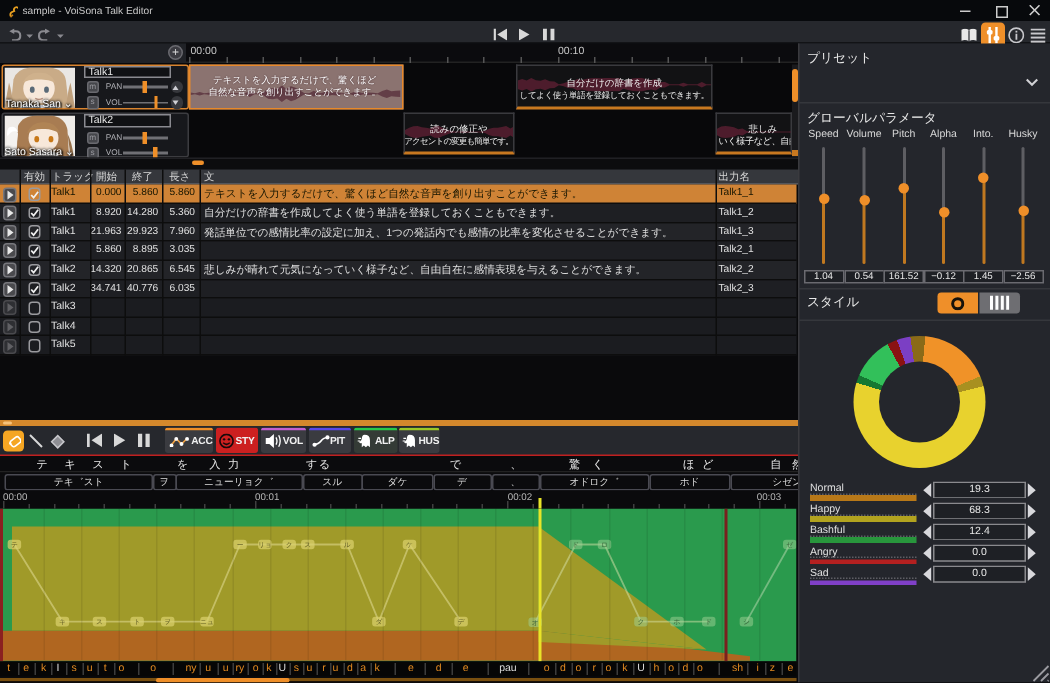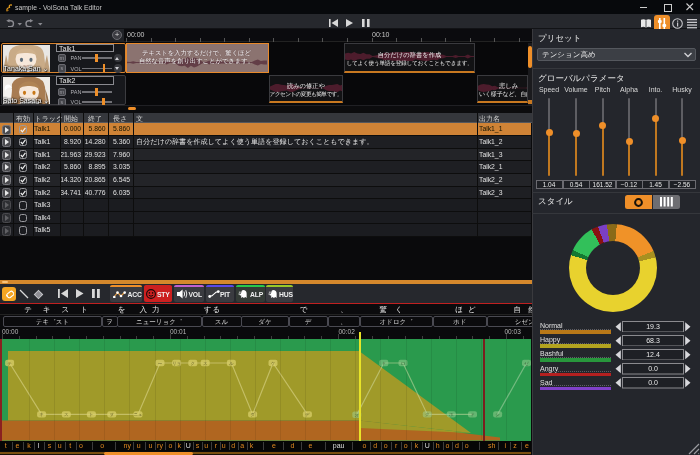--- a/index.html
+++ b/index.html
@@ -174,20 +174,21 @@
     <div style="position:absolute;left:4.8px;top:3.2px;width:0;height:0;border-left:4.5px solid #e8e8e8;border-top:3px solid transparent;border-bottom:3px solid transparent;"></div>
     <div style="position:absolute;left:18.5px;top:1.8px;width:8.6px;height:8.6px;border:1.2px solid #9a9a9e;border-radius:2.5px;box-sizing:border-box;">
       <svg width="6" height="6" style="position:absolute;left:0.6px;top:0.4px;">
         <path d="M0.8 3 L2.4 4.8 L5.4 0.8" stroke="#f0f0f0" stroke-width="1.2" fill="none"></path>
       </svg>
     </div>
     <div style="position:absolute;left:34px;top:0.0px;width:26px;height:12.63px;line-height:12.63px;color:#141400;font-size:7px;">Talk1</div>
     <div style="position:absolute;left:59px;top:0.0px;width:22px;height:12.63px;line-height:12.63px;color:#141400;font-size:6.8px;text-align:right;">0.000</div>
     <div style="position:absolute;left:84px;top:0.0px;width:21.5px;height:12.63px;line-height:12.63px;color:#141400;font-size:6.8px;text-align:right;">5.860</div>
     <div style="position:absolute;left:109px;top:0.0px;width:21px;height:12.63px;line-height:12.63px;color:#141400;font-size:6.8px;text-align:right;">5.860</div>
+    <div style="position:absolute;left:136px;top:0.0px;width:339px;height:12.63px;line-height:12.63px;color:#141400;font-size:7.1px;white-space:nowrap;overflow:hidden;">テキストを入力するだけで、驚くほど自然な音声を創り出すことができます。</div>
     <div style="position:absolute;left:479px;top:0.0px;width:52px;height:12.63px;line-height:12.63px;color:#141400;font-size:6.8px;">Talk1_1</div>
     <div style="position:absolute;left:0;top:12.63px;width:531px;height:12.63px;background:#1e1f23;border-bottom:1px solid #0d0d0d;box-sizing:border-box;"></div>
     <div style="position:absolute;left:1.5px;top:13.83px;width:9.5px;height:10px;background:#4a4a4e;border:1px solid #77777c;border-radius:2.5px;box-sizing:border-box;"></div>
     <div style="position:absolute;left:4.8px;top:15.830000000000002px;width:0;height:0;border-left:4.5px solid #e8e8e8;border-top:3px solid transparent;border-bottom:3px solid transparent;"></div>
     <div style="position:absolute;left:18.5px;top:14.430000000000001px;width:8.6px;height:8.6px;border:1.2px solid #9a9a9e;border-radius:2.5px;box-sizing:border-box;">
       <svg width="6" height="6" style="position:absolute;left:0.6px;top:0.4px;">
         <path d="M0.8 3 L2.4 4.8 L5.4 0.8" stroke="#f0f0f0" stroke-width="1.2" fill="none"></path>
       </svg>
     </div>
     <div style="position:absolute;left:34px;top:12.63px;width:26px;height:12.63px;line-height:12.63px;color:#e0e0e0;font-size:7px;">Talk1</div>
@@ -201,20 +202,21 @@
     <div style="position:absolute;left:4.8px;top:28.46px;width:0;height:0;border-left:4.5px solid #e8e8e8;border-top:3px solid transparent;border-bottom:3px solid transparent;"></div>
     <div style="position:absolute;left:18.5px;top:27.060000000000002px;width:8.6px;height:8.6px;border:1.2px solid #9a9a9e;border-radius:2.5px;box-sizing:border-box;">
       <svg width="6" height="6" style="position:absolute;left:0.6px;top:0.4px;">
         <path d="M0.8 3 L2.4 4.8 L5.4 0.8" stroke="#f0f0f0" stroke-width="1.2" fill="none"></path>
       </svg>
     </div>
     <div style="position:absolute;left:34px;top:25.26px;width:26px;height:12.63px;line-height:12.63px;color:#e0e0e0;font-size:7px;">Talk1</div>
     <div style="position:absolute;left:59px;top:25.26px;width:22px;height:12.63px;line-height:12.63px;color:#e0e0e0;font-size:6.8px;text-align:right;">21.963</div>
     <div style="position:absolute;left:84px;top:25.26px;width:21.5px;height:12.63px;line-height:12.63px;color:#e0e0e0;font-size:6.8px;text-align:right;">29.923</div>
     <div style="position:absolute;left:109px;top:25.26px;width:21px;height:12.63px;line-height:12.63px;color:#e0e0e0;font-size:6.8px;text-align:right;">7.960</div>
+    <div style="position:absolute;left:136px;top:25.26px;width:339px;height:12.63px;line-height:12.63px;color:#e0e0e0;font-size:7.1px;white-space:nowrap;overflow:hidden;">発話単位での感情比率の設定に加え、1つの発話内でも感情の比率を変化させることができます。</div>
     <div style="position:absolute;left:479px;top:25.26px;width:52px;height:12.63px;line-height:12.63px;color:#e0e0e0;font-size:6.8px;">Talk1_3</div>
     <div style="position:absolute;left:0;top:37.89px;width:531px;height:12.63px;background:#1e1f23;border-bottom:1px solid #0d0d0d;box-sizing:border-box;"></div>
     <div style="position:absolute;left:1.5px;top:39.09px;width:9.5px;height:10px;background:#4a4a4e;border:1px solid #77777c;border-radius:2.5px;box-sizing:border-box;"></div>
     <div style="position:absolute;left:4.8px;top:41.09px;width:0;height:0;border-left:4.5px solid #e8e8e8;border-top:3px solid transparent;border-bottom:3px solid transparent;"></div>
     <div style="position:absolute;left:18.5px;top:39.69px;width:8.6px;height:8.6px;border:1.2px solid #9a9a9e;border-radius:2.5px;box-sizing:border-box;">
       <svg width="6" height="6" style="position:absolute;left:0.6px;top:0.4px;">
         <path d="M0.8 3 L2.4 4.8 L5.4 0.8" stroke="#f0f0f0" stroke-width="1.2" fill="none"></path>
       </svg>
     </div>
     <div style="position:absolute;left:34px;top:37.89px;width:26px;height:12.63px;line-height:12.63px;color:#e0e0e0;font-size:7px;">Talk2</div>
@@ -227,20 +229,21 @@
     <div style="position:absolute;left:4.8px;top:53.720000000000006px;width:0;height:0;border-left:4.5px solid #e8e8e8;border-top:3px solid transparent;border-bottom:3px solid transparent;"></div>
     <div style="position:absolute;left:18.5px;top:52.32px;width:8.6px;height:8.6px;border:1.2px solid #9a9a9e;border-radius:2.5px;box-sizing:border-box;">
       <svg width="6" height="6" style="position:absolute;left:0.6px;top:0.4px;">
         <path d="M0.8 3 L2.4 4.8 L5.4 0.8" stroke="#f0f0f0" stroke-width="1.2" fill="none"></path>
       </svg>
     </div>
     <div style="position:absolute;left:34px;top:50.52px;width:26px;height:12.63px;line-height:12.63px;color:#e0e0e0;font-size:7px;">Talk2</div>
     <div style="position:absolute;left:59px;top:50.52px;width:22px;height:12.63px;line-height:12.63px;color:#e0e0e0;font-size:6.8px;text-align:right;">14.320</div>
     <div style="position:absolute;left:84px;top:50.52px;width:21.5px;height:12.63px;line-height:12.63px;color:#e0e0e0;font-size:6.8px;text-align:right;">20.865</div>
     <div style="position:absolute;left:109px;top:50.52px;width:21px;height:12.63px;line-height:12.63px;color:#e0e0e0;font-size:6.8px;text-align:right;">6.545</div>
+    <div style="position:absolute;left:136px;top:50.52px;width:339px;height:12.63px;line-height:12.63px;color:#e0e0e0;font-size:7.1px;white-space:nowrap;overflow:hidden;">悲しみが晴れて元気になっていく様子など、自由自在に感情表現を与えることができます。</div>
     <div style="position:absolute;left:479px;top:50.52px;width:52px;height:12.63px;line-height:12.63px;color:#e0e0e0;font-size:6.8px;">Talk2_2</div>
     <div style="position:absolute;left:0;top:63.150000000000006px;width:531px;height:12.63px;background:#1e1f23;border-bottom:1px solid #0d0d0d;box-sizing:border-box;"></div>
     <div style="position:absolute;left:1.5px;top:64.35000000000001px;width:9.5px;height:10px;background:#4a4a4e;border:1px solid #77777c;border-radius:2.5px;box-sizing:border-box;"></div>
     <div style="position:absolute;left:4.8px;top:66.35000000000001px;width:0;height:0;border-left:4.5px solid #e8e8e8;border-top:3px solid transparent;border-bottom:3px solid transparent;"></div>
     <div style="position:absolute;left:18.5px;top:64.95px;width:8.6px;height:8.6px;border:1.2px solid #9a9a9e;border-radius:2.5px;box-sizing:border-box;">
       <svg width="6" height="6" style="position:absolute;left:0.6px;top:0.4px;">
         <path d="M0.8 3 L2.4 4.8 L5.4 0.8" stroke="#f0f0f0" stroke-width="1.2" fill="none"></path>
       </svg>
     </div>
     <div style="position:absolute;left:34px;top:63.150000000000006px;width:26px;height:12.63px;line-height:12.63px;color:#e0e0e0;font-size:7px;">Talk2</div>
@@ -574,21 +577,20 @@
     <div style="position:absolute;left:498.45px;top:1px;width:1px;height:8px;background:#3c3c3c;"></div>
     <div style="position:absolute;left:510.04999999999995px;top:1px;width:1px;height:8px;background:#3c3c3c;"></div>
     <div style="position:absolute;left:520.95px;top:1px;width:1px;height:8px;background:#3c3c3c;"></div>
   </div>
 <div style="position:absolute;left:0;top:451.5px;width:531px;height:3.5px;background:#1a1208;"></div>
 <div style="position:absolute;left:0;top:452.2px;width:531px;height:2px;background:#7a5010;"></div>
 <div style="position:absolute;left:104px;top:451.8px;width:89px;height:3px;background:#ef8f29;border-radius:1.5px;"></div>
 <div style="position:absolute;left:532px;top:29px;width:168px;height:426px;">
     <div style="position:absolute;left:0;top:0;width:168px;height:426px;background:#24262c;border-left:1px solid #3a3a3e;box-sizing:border-box;"></div>
     <div style="position:absolute;left:6px;top:4px;width:80px;height:10px;color:#e8e8e8;font-size:8.5px;">プリセット</div>
-    <div style="position:absolute;left:5px;top:19px;width:159px;height:13px;background:#3c3f45;border:1px solid #55585e;border-radius:2px;box-sizing:border-box;color:#e8e8e8;font-size:7.5px;line-height:11.5px;padding-left:4px;">テンション高め</div>
     <svg style="position:absolute;left:152px;top:22.5px;" width="8" height="6">
       <path d="M0.5 1 L4 4.5 L7.5 1" stroke="#d0d0d4" stroke-width="1.4" fill="none"></path>
     </svg>
     <div style="position:absolute;left:0;top:38.5px;width:168px;height:1px;background:#35373c;"></div>
     <div style="position:absolute;left:6px;top:44px;width:120px;height:10px;color:#e8e8e8;font-size:8.5px;">グローバルパラメータ</div>
     <div style="position:absolute;left:0;top:163px;width:168px;height:1px;background:#35373c;"></div>
     <div style="position:absolute;left:6px;top:167px;width:60px;height:11px;color:#e8e8e8;font-size:8.5px;">スタイル</div>
     <div style="position:absolute;left:93px;top:165.5px;width:27px;height:14.5px;background:#ef8f29;border-radius:2.5px 0 0 2.5px;"></div>
     <svg style="position:absolute;left:102px;top:168.5px;" width="9" height="9">
       <circle cx="4.5" cy="4.5" r="3.4" fill="none" stroke="#18120a" stroke-width="2"></circle>

